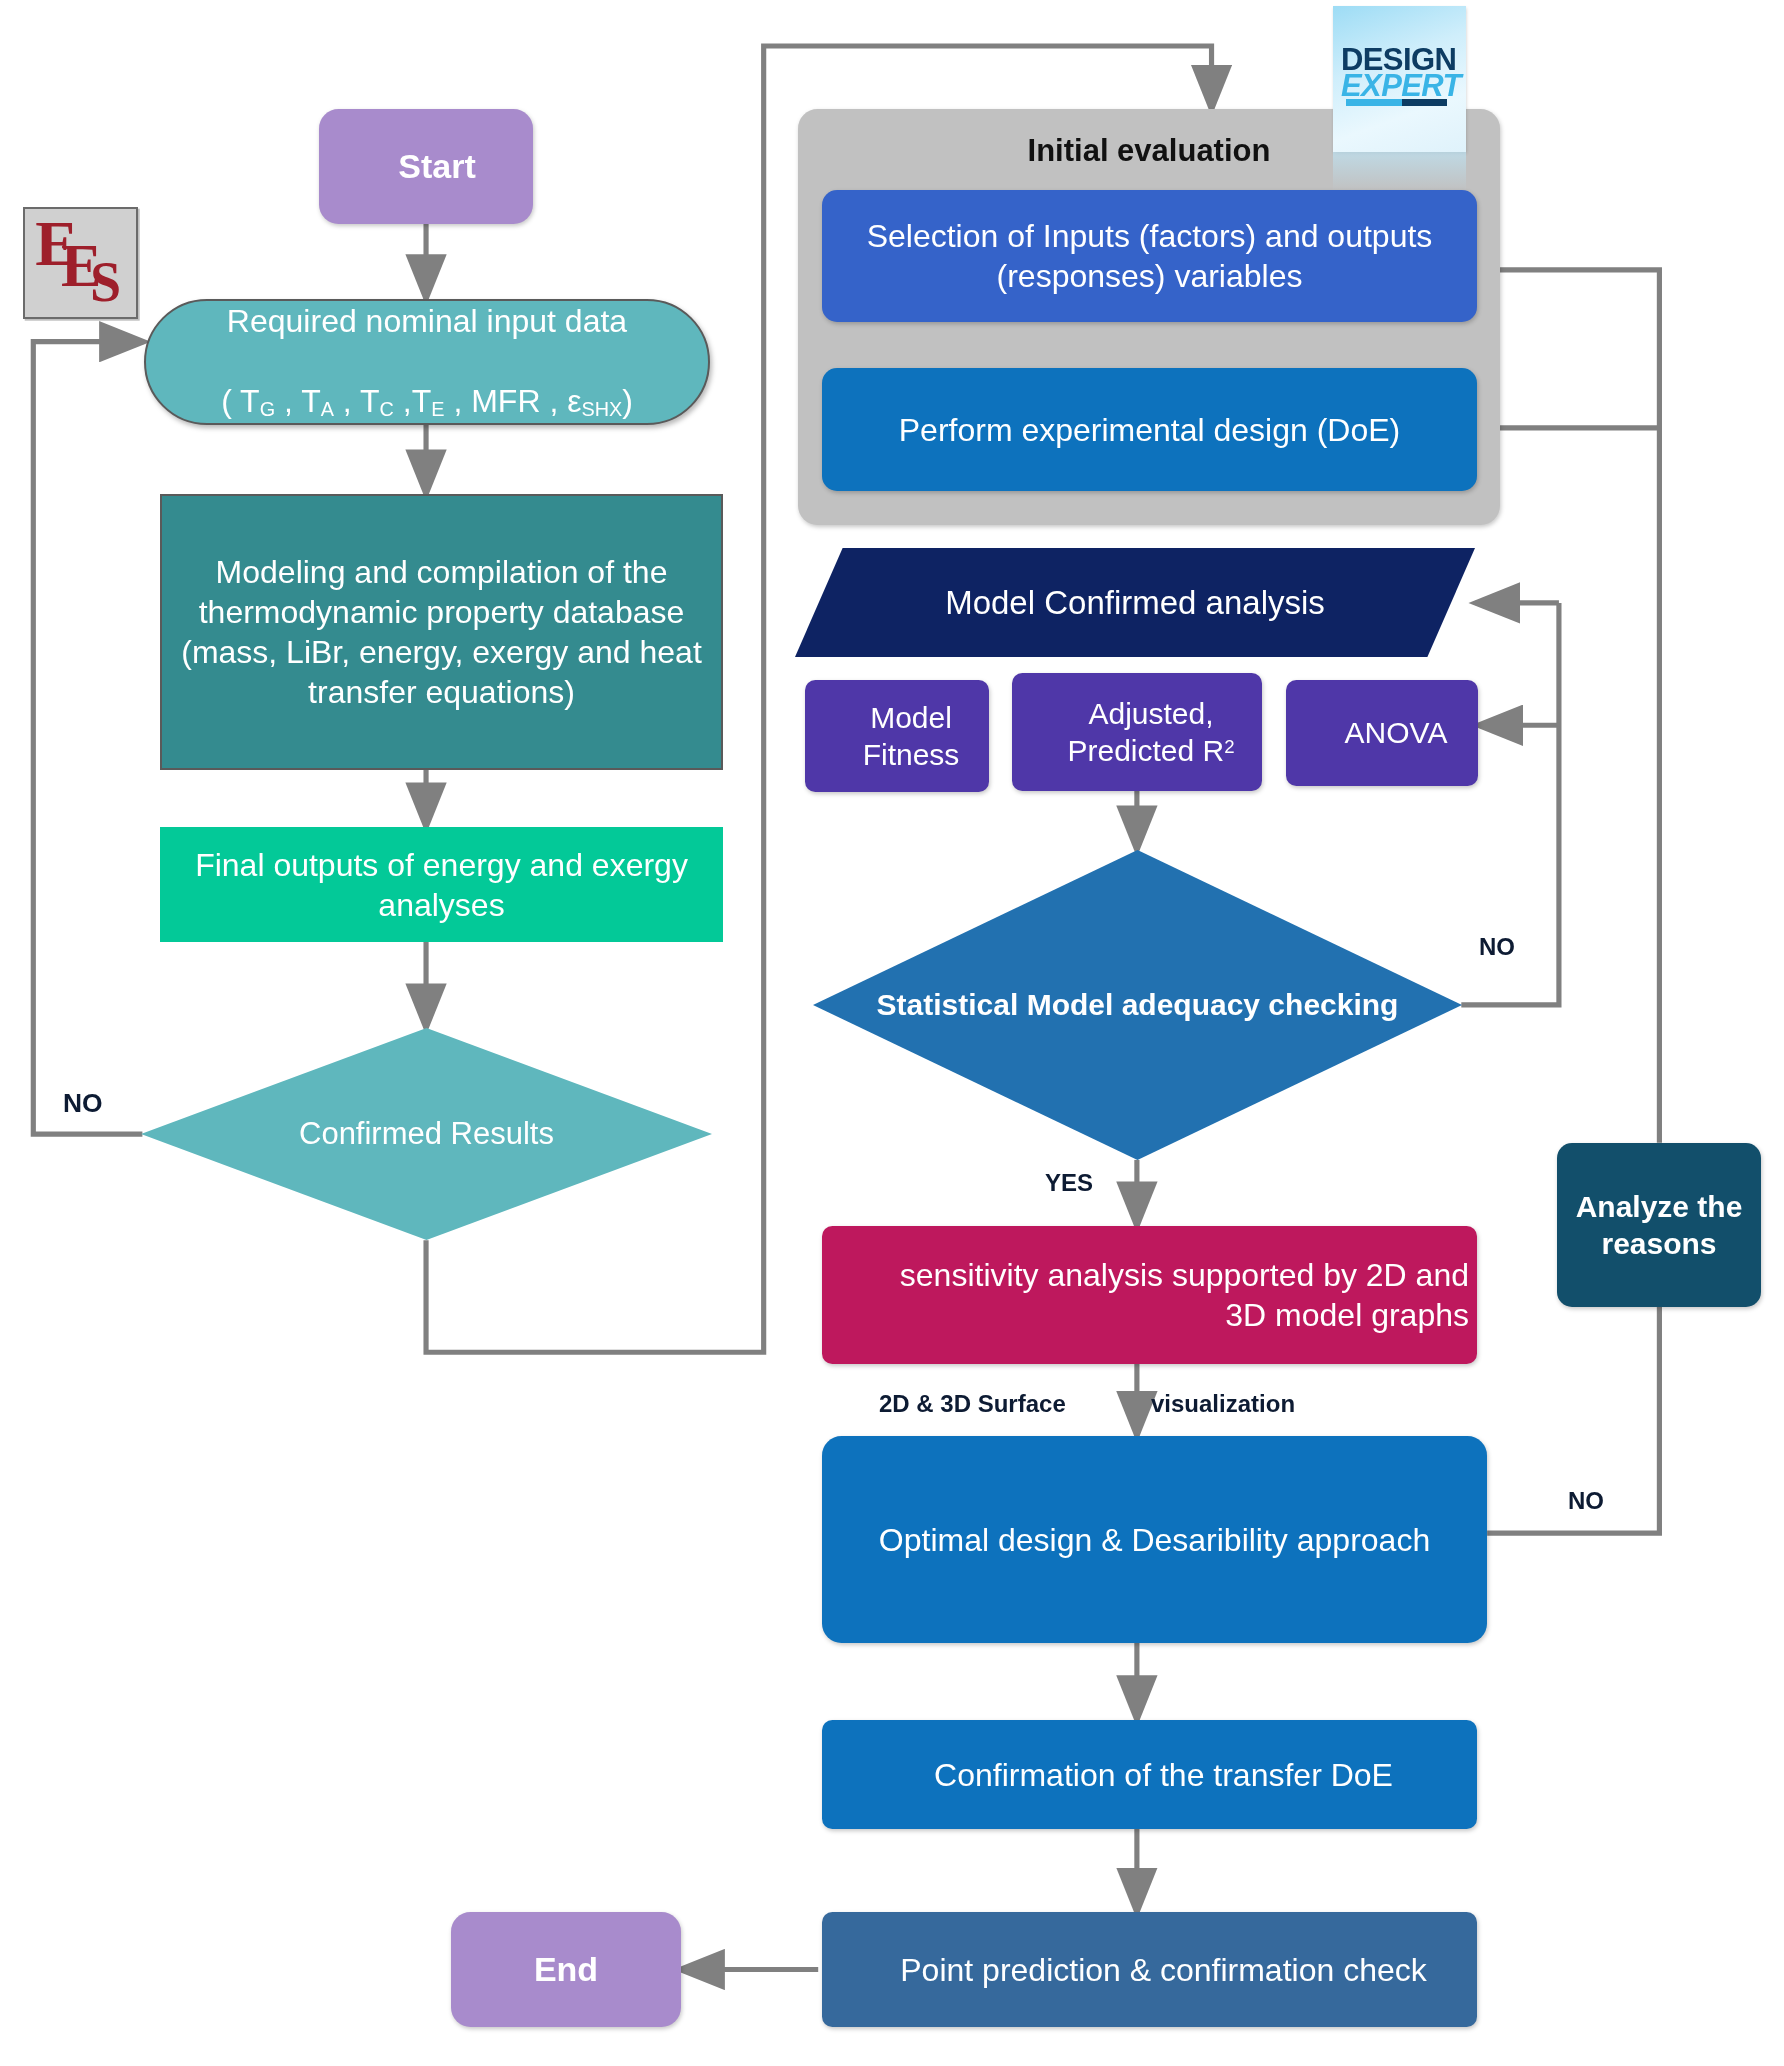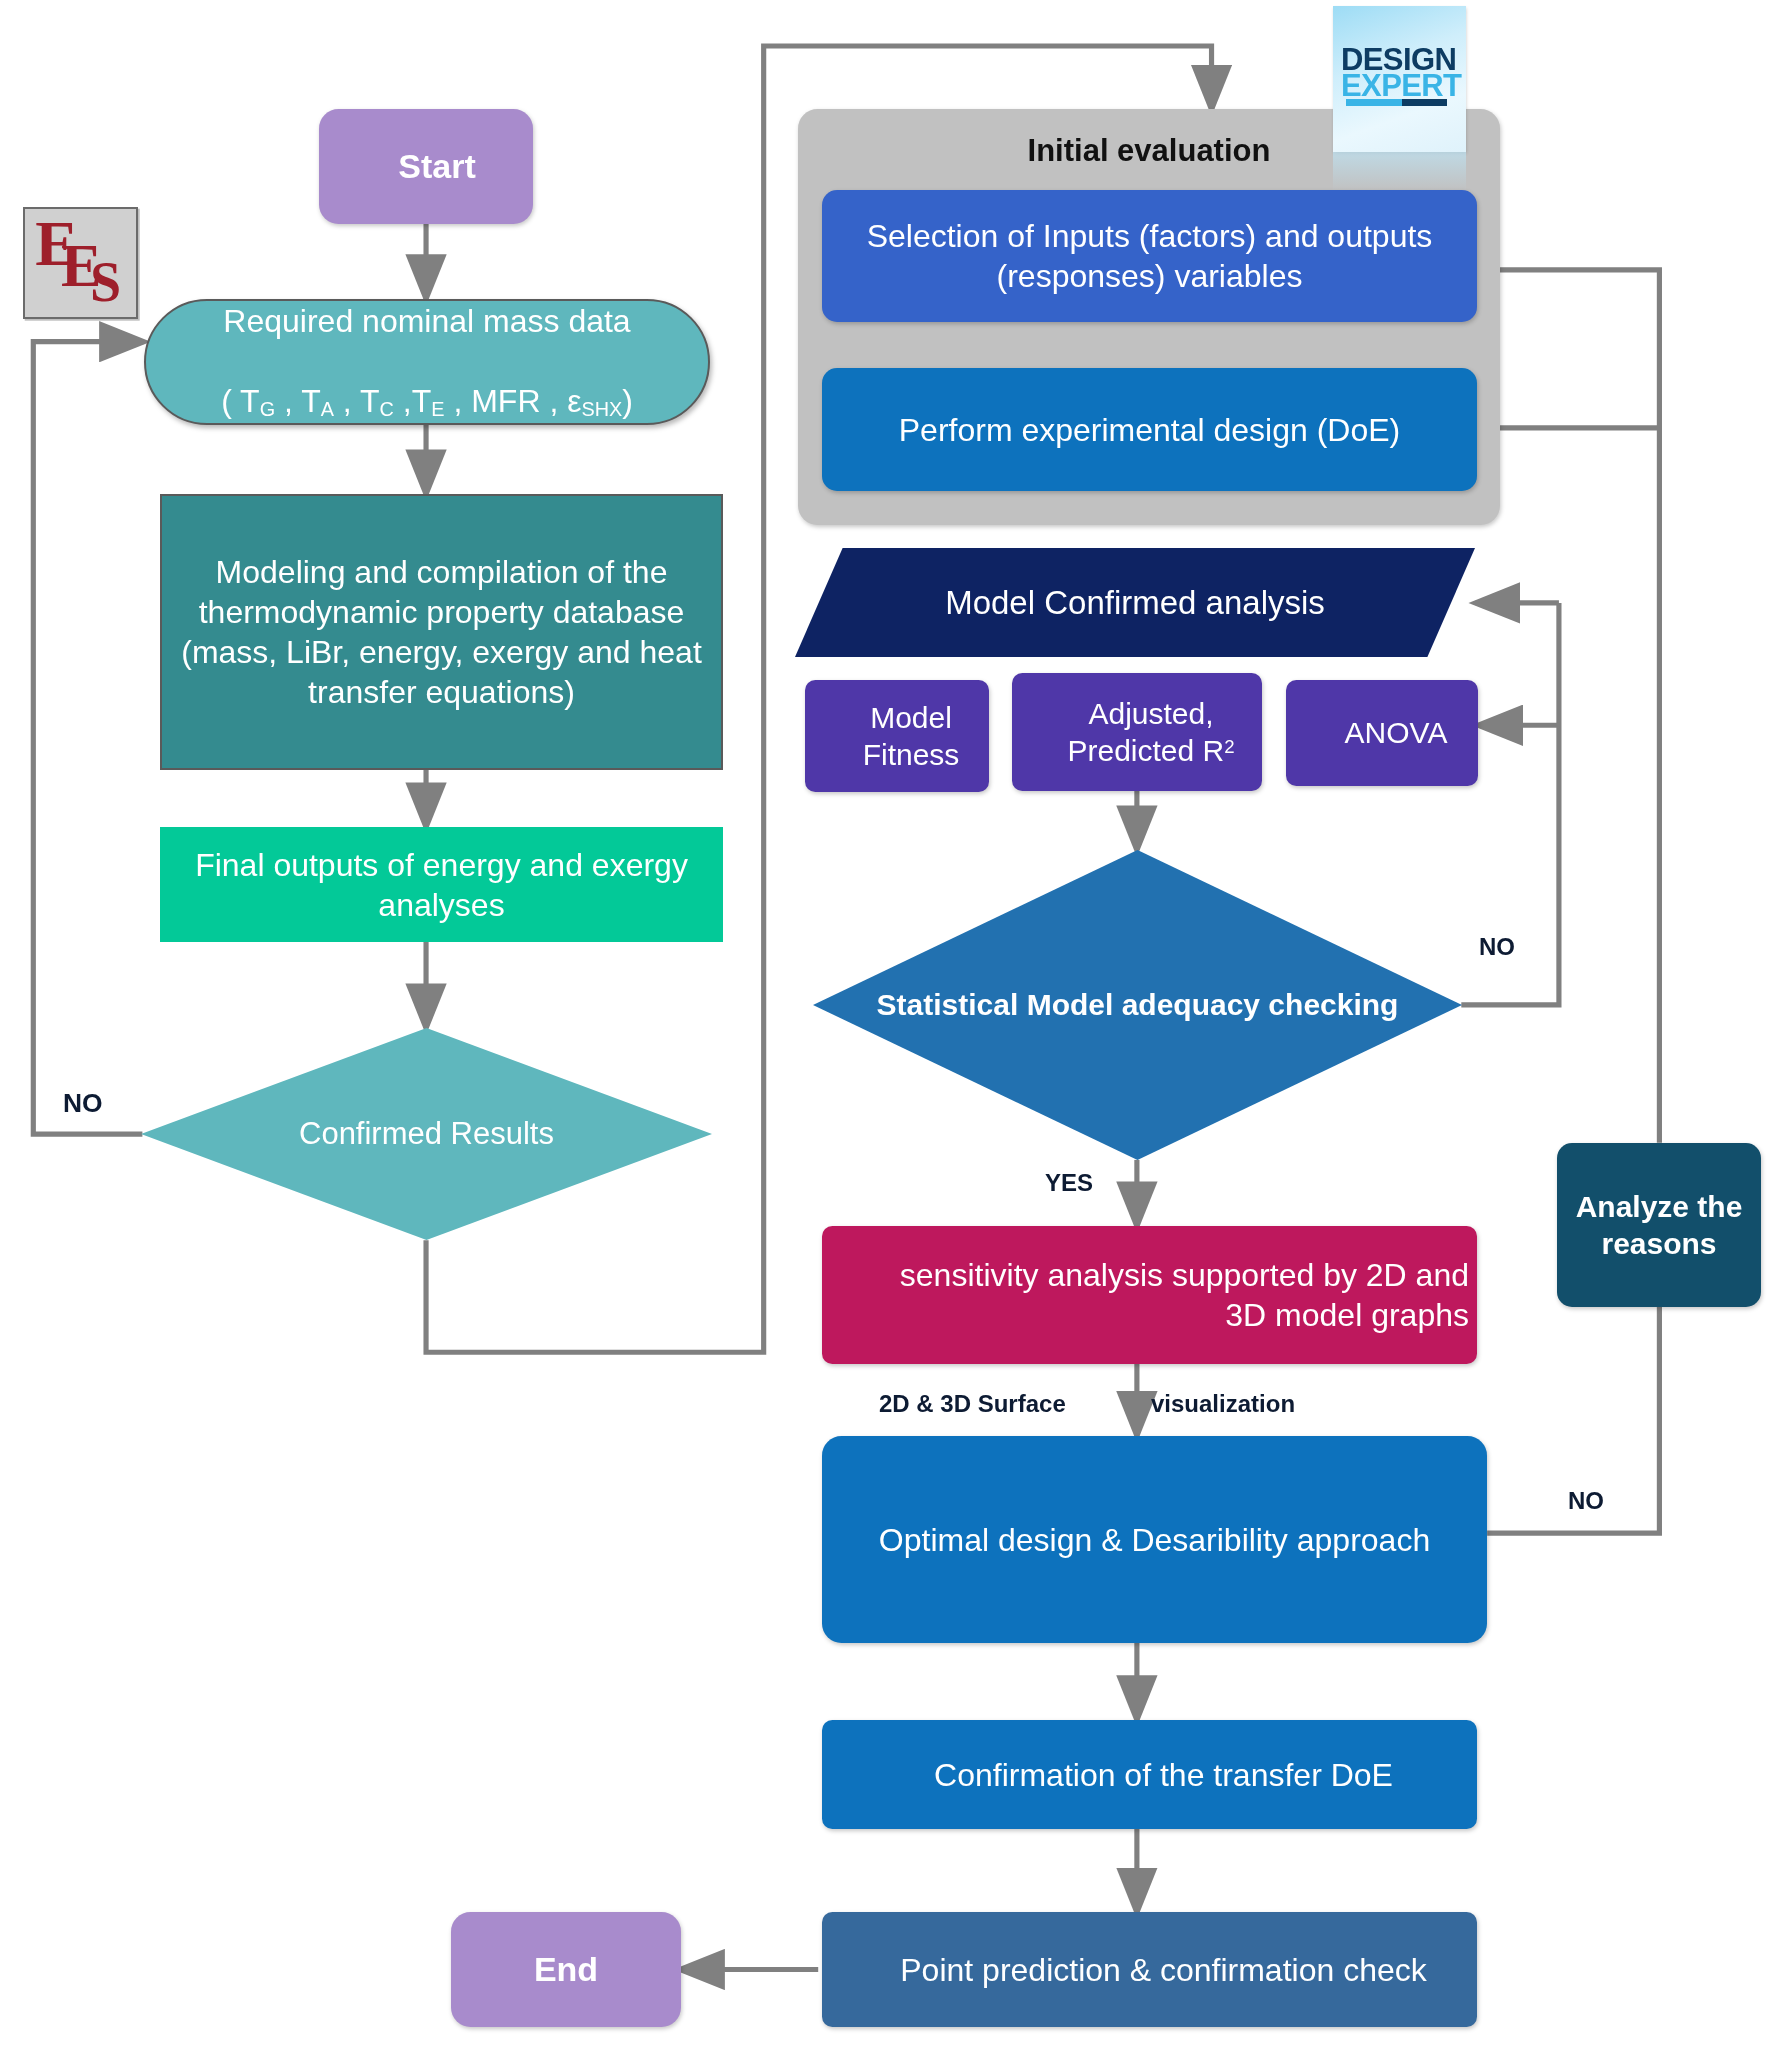--- a/index.html
+++ b/index.html
@@ -72,21 +72,21 @@
               box-shadow: 1.7px 1.7px 0 rgba(0,0,0,0.25); }
   .ees-logo .l { position:absolute; color:#9e1f2b; font-family:"Liberation Serif", serif;
                  font-weight:bold; line-height:1; }
 
   
   .de-logo { position:absolute; background:linear-gradient(160deg,#9ddcf5 0%, #cfeefb 38%, #eaf8fe 70%, #dff2fb 100%);
              box-shadow: 1.1px 1.7px 3.4px rgba(0,0,0,0.22); overflow:hidden; }
   .de-logo .de-1 { position:absolute; color:#0d3c63; font-weight:bold; letter-spacing:-0.6px;
                    font-family:"Liberation Sans", sans-serif; }
   .de-logo .de-2 { position:absolute; color:#39b4e6; font-weight:bold; letter-spacing:-0.6px;
-                   font-family:"Liberation Sans", sans-serif; }
+                   font-family:"Liberation Sans", sans-serif;font-style:italic; }
   .de-logo .de-bar-l { position:absolute; background:#39b4e6; }
   .de-logo .de-bar-r { position:absolute; background:#0d3c63; }
   .de-reflect { position:absolute; background:linear-gradient(180deg,rgba(190,225,240,0.75),rgba(255,255,255,0)); }
 
   sub { font-size:0.62em; vertical-align:-0.22em; }
   sup { font-size:0.62em; vertical-align:0.45em; }
 </style>
 </head>
 <body>
 
@@ -140,21 +140,21 @@
     <div class="l" style="left:36px; top:26.4px; font-size:61px;">E</div>
     <div class="l" style="left:65px; top:45px; font-size:56px;">S</div>
   </div>
 
   <div class="node n-start round-lg shadow-lite" style="left:319px; top:109px; width:214px; height:115px;">
     <span>Start</span>
   </div>
 
   <div class="node n-input pill shadow-soft" style="left:144px; top:299px; width:566px; height:126px;">
     <span>
-      <span>Required nominal mass data</span><br>
+      <span>Required nominal input data</span><br>
       <span>( T<sub>G</sub> , T<sub>A</sub> , T<sub>C</sub> ,T<sub>E</sub> , MFR , ε<sub>SHX</sub>)</span>
     </span>
   </div>
 
   <div class="node n-model rect" style="left:160px; top:494px; width:563px; height:276px;">
     <span>Modeling and compilation of the thermodynamic property database (mass, LiBr, energy, exergy and heat transfer equations)</span>
   </div>
 
   <div class="node n-final rect" style="left:160px; top:827px; width:563px; height:115px;">
     <span>Final outputs of energy and exergy analyses</span>

